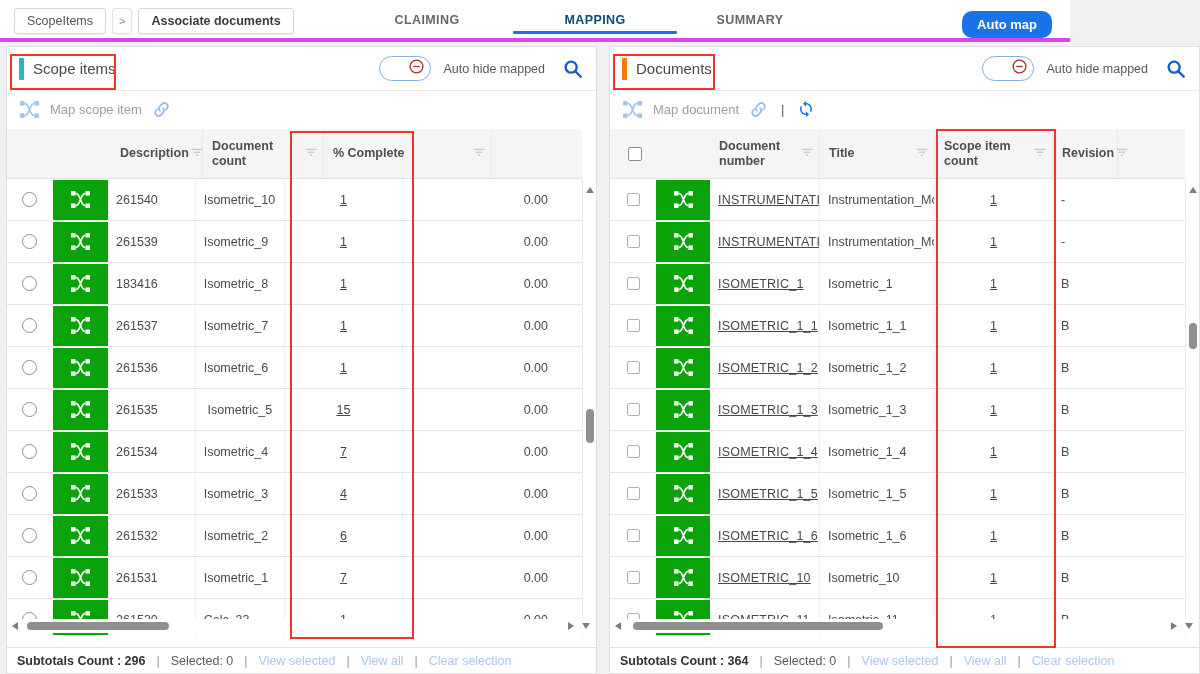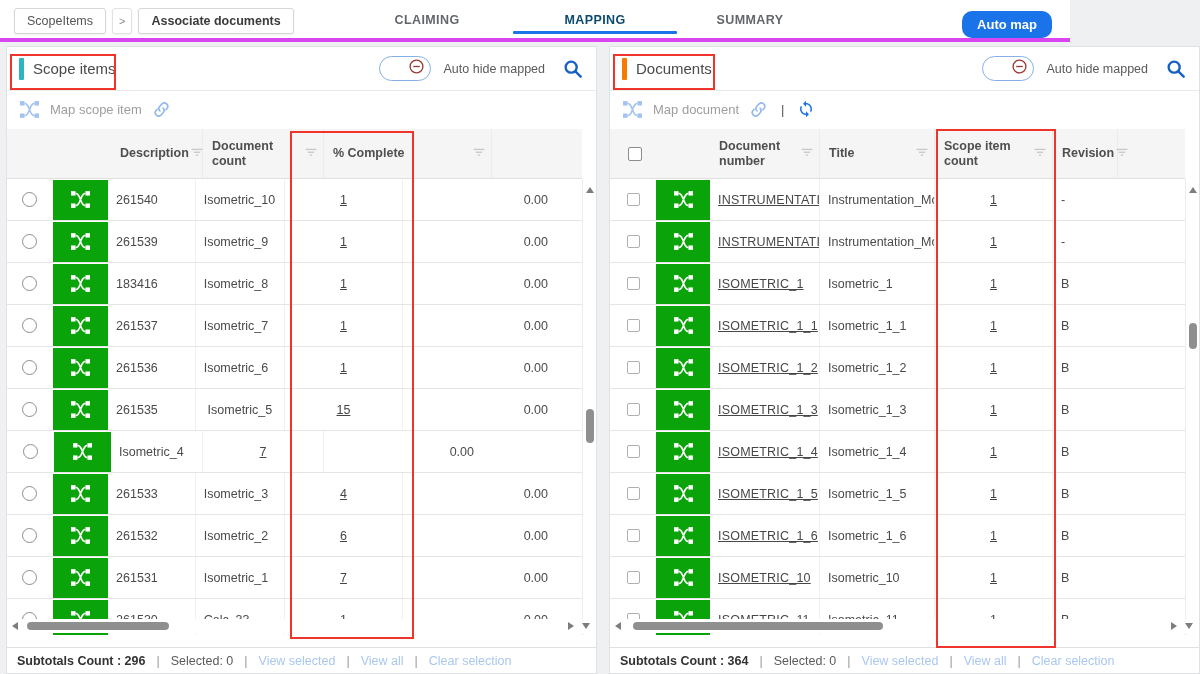--- a/index.html
+++ b/index.html
@@ -349,20 +349,23 @@
         <div class="tcell mapcol" style="width: 57px;">
           <div class="mapcell">
             <svg width="21" height="21" viewBox="0 0 16 16" fill="none">
   <rect x="0.8" y="1.6" width="3.4" height="3.4" fill="#ffffff"></rect>
               <rect x="0.8" y="11" width="3.4" height="3.4" fill="#ffffff"></rect>
   <rect x="11.8" y="1.6" width="3.4" height="3.4" fill="#ffffff"></rect>
               <rect x="11.8" y="11" width="3.4" height="3.4" fill="#ffffff"></rect>
   <path d="M4.2 3.3 C 8.6 3.3 7.4 12.7 11.8 12.7 M4.2 12.7 C 8.6 12.7 7.4 3.3 11.8 3.3" stroke="#ffffff" stroke-width="1.25"></path>
             </svg>
           </div>
+        </div>
+        <div class="tcell vline" style="width: 90px;">
+          <span>261534</span>
         </div>
         <div class="tcell vline" style="width: 92px;">
           <span>Isometric_4</span>
         </div>
         <div class="tcell vline center" style="width: 121px;">
           <a class="countlink">7</a>
         </div>
         <div class="tcell right" style="width: 168px;">
           <span>0.00</span>
         </div>

